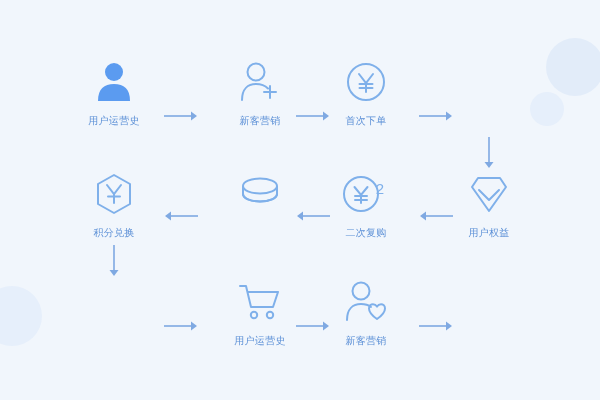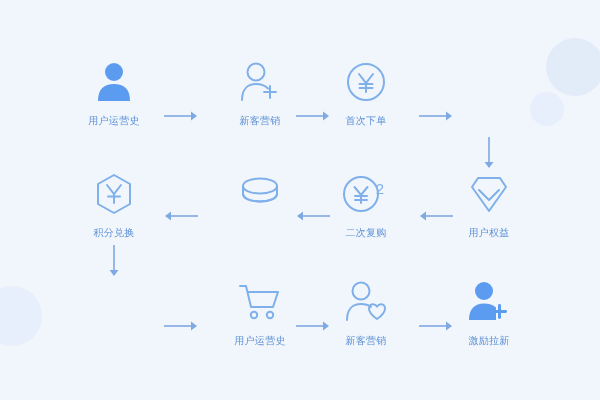--- a/index.html
+++ b/index.html
@@ -259,25 +259,14 @@
     <div class="label">新客营销</div>
   </div>
 
   <div class="arrow" style="left:419px; top:320px;">
     <svg width="34" height="12" viewBox="0 0 34 12">
       <line x1="0" y1="6" x2="27" y2="6" stroke="#7fa9e2" stroke-width="1.6"></line>
       <path d="M27 1.5 L33 6 L27 10.5 Z" fill="#7fa9e2"></path>
     </svg>
   </div>
 
-  <div class="node r3 col4">
-    <div class="icon-wrap">
-      <svg width="44" height="44" viewBox="0 0 44 44">
-        <circle cx="17" cy="11" r="9" fill="#5b9bf0"></circle>
-        <path d="M2 40 C2 28.5 8 23.5 17 23.5 C22 23.5 26 25 29 27.5 L29 40 Z" fill="#5b9bf0"></path>
-        <rect x="31" y="24" width="3" height="15" rx="1.4" fill="#5b9bf0"></rect>
-        <rect x="25" y="30" width="15" height="3" rx="1.4" fill="#5b9bf0"></rect>
-      </svg>
-    </div>
-    <div class="label">激励拉新</div>
-  </div>
 
 </div>
 
 </body></html>

